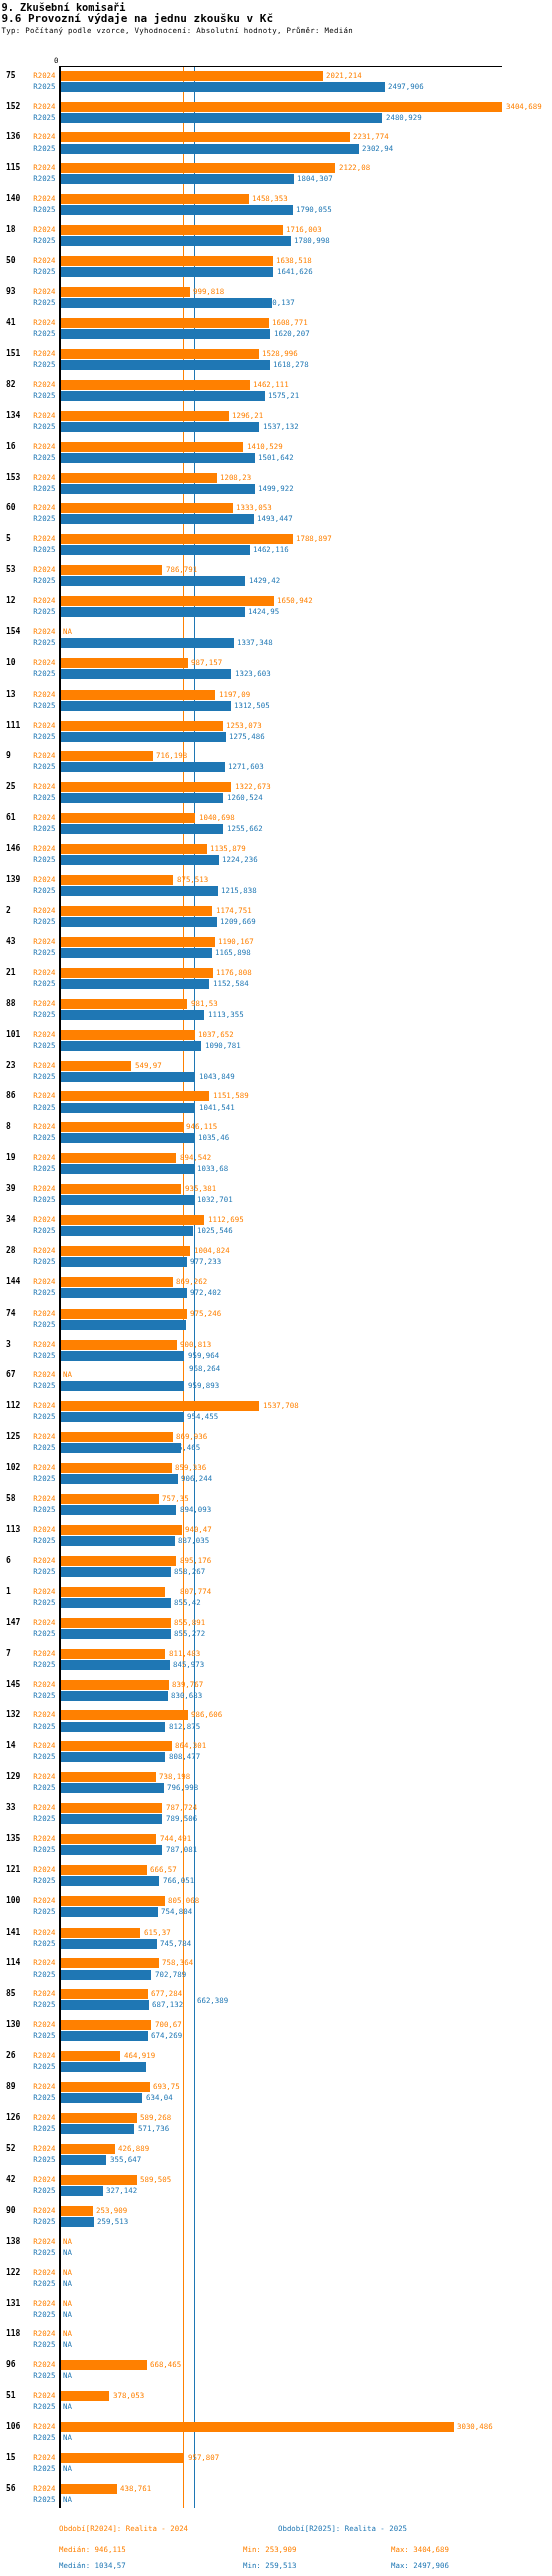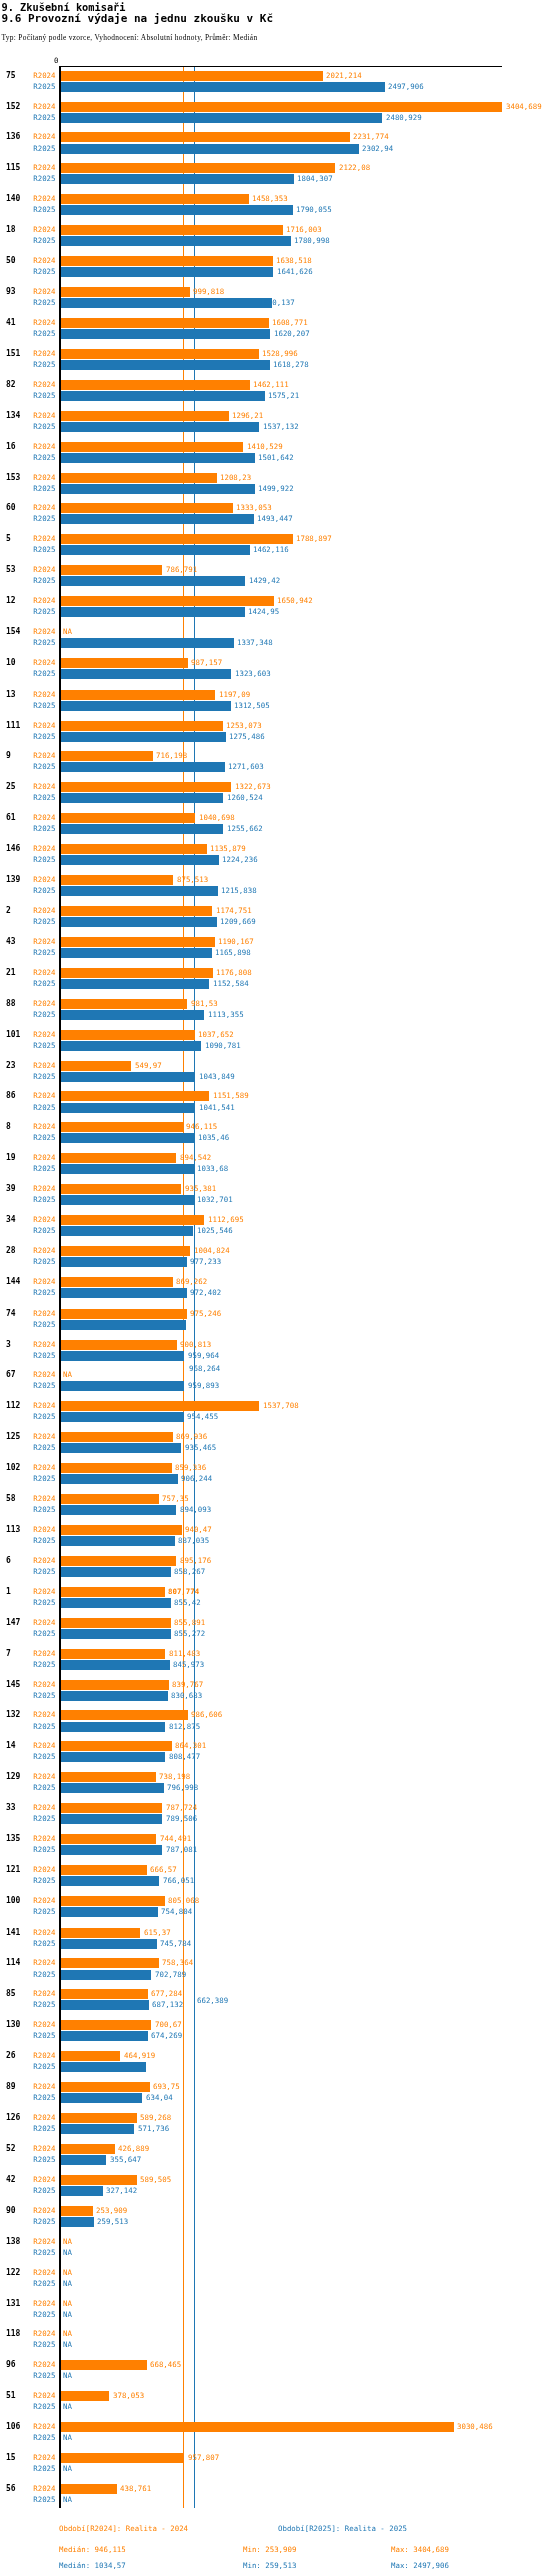--- a/index.html
+++ b/index.html
@@ -3,21 +3,21 @@
 <meta charset="utf-8">
 <style>
   html,body{margin:0;padding:0;}
   body{
     width:552px;height:2576px;background:#ffffff;position:relative;
     font-family:"DejaVu Sans Mono","Liberation Mono",monospace;
     -webkit-font-smoothing:none;
   }
   .title1{position:absolute;left:1.5px;top:0.7px;font-size:10.3px;font-weight:bold;color:#000;white-space:nowrap;}
   .title2{position:absolute;left:1.5px;top:11.8px;font-size:11px;font-weight:bold;color:#000;white-space:nowrap;}
-  .meta{position:absolute;left:1.5px;top:33px;font-size:7.4px;color:#000;white-space:nowrap;letter-spacing:0.3px;font-family:Liberation Serif, serif;}
+  .meta{position:absolute;left:1.5px;top:26px;font-size:7.4px;color:#000;white-space:nowrap;letter-spacing:0.3px;}
   #chart{position:absolute;left:0;top:0;width:552px;height:2511px;}
   .zero-tick-label{position:absolute;left:54px;top:56px;font-size:7.4px;color:#000;}
   .axis-top{position:absolute;left:59px;top:66px;width:443px;height:0.7px;background:#000;z-index:3;}
   .axis-vert{position:absolute;left:59px;top:66px;width:1.5px;height:2442px;background:#000;z-index:3;}
   .vline{position:absolute;top:66px;width:0.7px;height:2442px;z-index:1;}
   .row-num{position:absolute;left:5.9px;font-size:8px;font-weight:bold;color:#000;line-height:10.3px;z-index:2;}
   .ser-label{position:absolute;left:29px;width:26.5px;text-align:right;font-size:7.4px;line-height:10.3px;z-index:2;white-space:nowrap;}
   .bar{position:absolute;height:10.3px;z-index:2;}
   .val-label{position:absolute;font-size:7.4px;line-height:10.3px;z-index:2;white-space:nowrap;}
   .footer-line{position:absolute;font-size:7.4px;white-space:nowrap;z-index:2;}
@@ -342,21 +342,21 @@
       <div class="val-label" style="left: 263px; top: 1401px; color: rgb(255, 128, 0);">1537,708</div>
       <div class="ser-label" style="top: 1412px; color: rgb(31, 119, 180);">R2025</div>
       <div class="bar" style="left: 60px; top: 1412px; width: 124px; background: rgb(31, 119, 180);"></div>
       <div class="val-label" style="left: 187px; top: 1412px; color: rgb(31, 119, 180);">954,455</div>
       <div class="row-num" style="top: 1432px;">125</div>
       <div class="ser-label" style="top: 1432px; color: rgb(255, 128, 0);">R2024</div>
       <div class="bar" style="left: 60px; top: 1432px; width: 113px; background: rgb(255, 128, 0);"></div>
       <div class="val-label" style="left: 176px; top: 1432px; color: rgb(255, 128, 0);">869,936</div>
       <div class="ser-label" style="top: 1443px; color: rgb(31, 119, 180);">R2025</div>
       <div class="bar" style="left: 60px; top: 1443px; width: 121px; background: rgb(31, 119, 180);"></div>
-      <div class="val-label" style="left: 185px; top: 1443px; color: rgb(31, 119, 180); text-align: center;">935,465</div>
+      <div class="val-label" style="left: 169px; top: 1443px; color: rgb(31, 119, 180); text-align: center;">935,465</div>
       <div class="row-num" style="top: 1463px;">102</div>
       <div class="ser-label" style="top: 1463px; color: rgb(255, 128, 0);">R2024</div>
       <div class="bar" style="left: 60px; top: 1463px; width: 112px; background: rgb(255, 128, 0);"></div>
       <div class="val-label" style="left: 175px; top: 1463px; color: rgb(255, 128, 0);">859,336</div>
       <div class="ser-label" style="top: 1474px; color: rgb(31, 119, 180);">R2025</div>
       <div class="bar" style="left: 60px; top: 1474px; width: 118px; background: rgb(31, 119, 180);"></div>
       <div class="val-label" style="left: 181px; top: 1474px; color: rgb(31, 119, 180);">906,244</div>
       <div class="row-num" style="top: 1494px;">58</div>
       <div class="ser-label" style="top: 1494px; color: rgb(255, 128, 0);">R2024</div>
       <div class="bar" style="left: 60px; top: 1494px; width: 99px; background: rgb(255, 128, 0);"></div>
@@ -374,21 +374,21 @@
       <div class="row-num" style="top: 1556px;">6</div>
       <div class="ser-label" style="top: 1556px; color: rgb(255, 128, 0);">R2024</div>
       <div class="bar" style="left: 60px; top: 1556px; width: 116px; background: rgb(255, 128, 0);"></div>
       <div class="val-label" style="left: 180px; top: 1556px; color: rgb(255, 128, 0);">895,176</div>
       <div class="ser-label" style="top: 1567px; color: rgb(31, 119, 180);">R2025</div>
       <div class="bar" style="left: 60px; top: 1567px; width: 111px; background: rgb(31, 119, 180);"></div>
       <div class="val-label" style="left: 174px; top: 1567px; color: rgb(31, 119, 180);">858,267</div>
       <div class="row-num" style="top: 1587px;">1</div>
       <div class="ser-label" style="top: 1587px; color: rgb(255, 128, 0);">R2024</div>
       <div class="bar" style="left: 60px; top: 1587px; width: 105px; background: rgb(255, 128, 0);"></div>
-      <div class="val-label" style="left: 168px; top: 1587px; color: rgb(255, 128, 0); font-weight: bold;">807,774</div>
+      <div class="val-label" style="left: 180px; top: 1587px; color: rgb(255, 128, 0);">807,774</div>
       <div class="ser-label" style="top: 1598px; color: rgb(31, 119, 180);">R2025</div>
       <div class="bar" style="left: 60px; top: 1598px; width: 111px; background: rgb(31, 119, 180);"></div>
       <div class="val-label" style="left: 174px; top: 1598px; color: rgb(31, 119, 180);">855,42</div>
       <div class="row-num" style="top: 1618px;">147</div>
       <div class="ser-label" style="top: 1618px; color: rgb(255, 128, 0);">R2024</div>
       <div class="bar" style="left: 60px; top: 1618px; width: 111px; background: rgb(255, 128, 0);"></div>
       <div class="val-label" style="left: 174px; top: 1618px; color: rgb(255, 128, 0);">855,891</div>
       <div class="ser-label" style="top: 1629px; color: rgb(31, 119, 180);">R2025</div>
       <div class="bar" style="left: 60px; top: 1629px; width: 111px; background: rgb(31, 119, 180);"></div>
       <div class="val-label" style="left: 174px; top: 1629px; color: rgb(31, 119, 180);">855,272</div>

